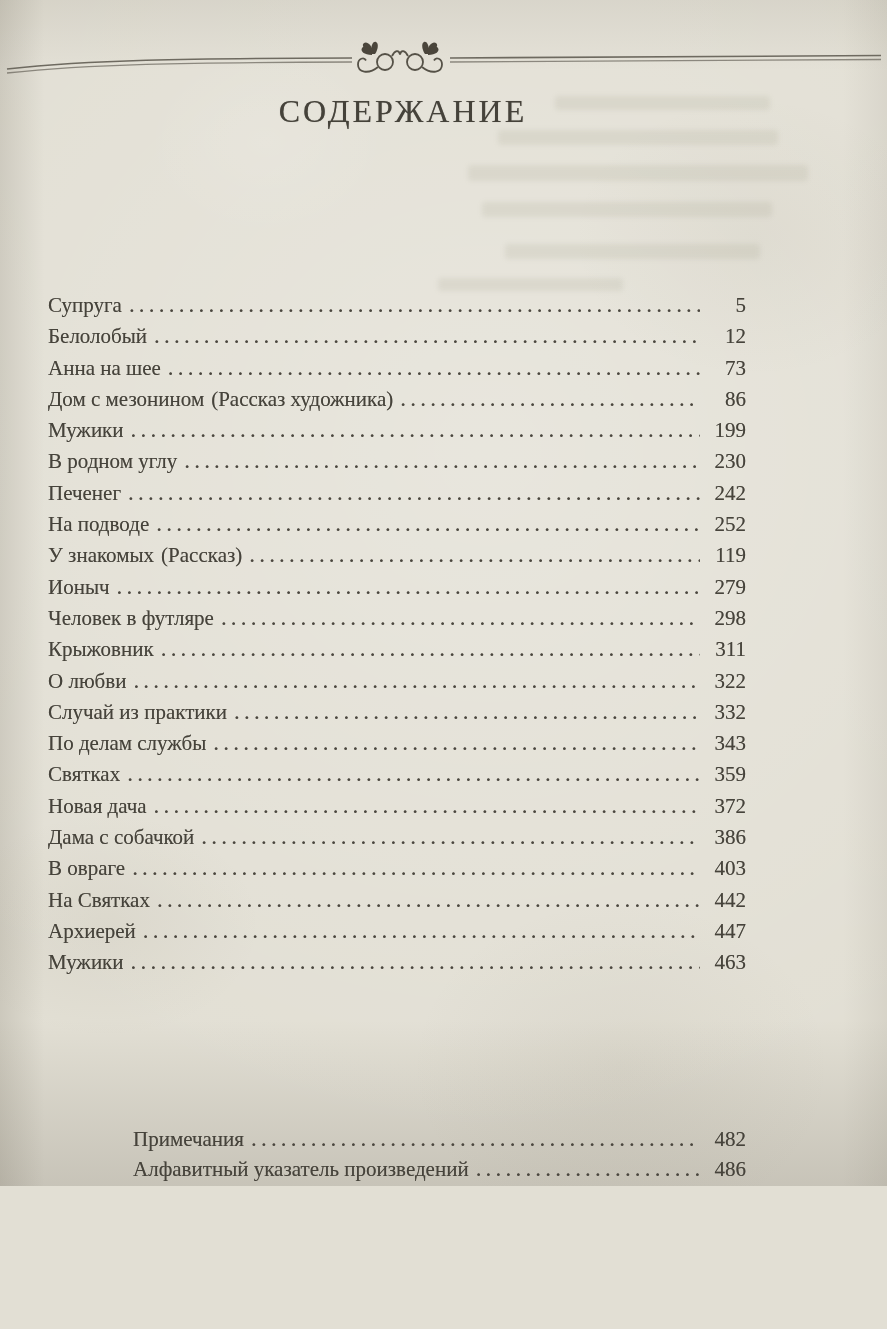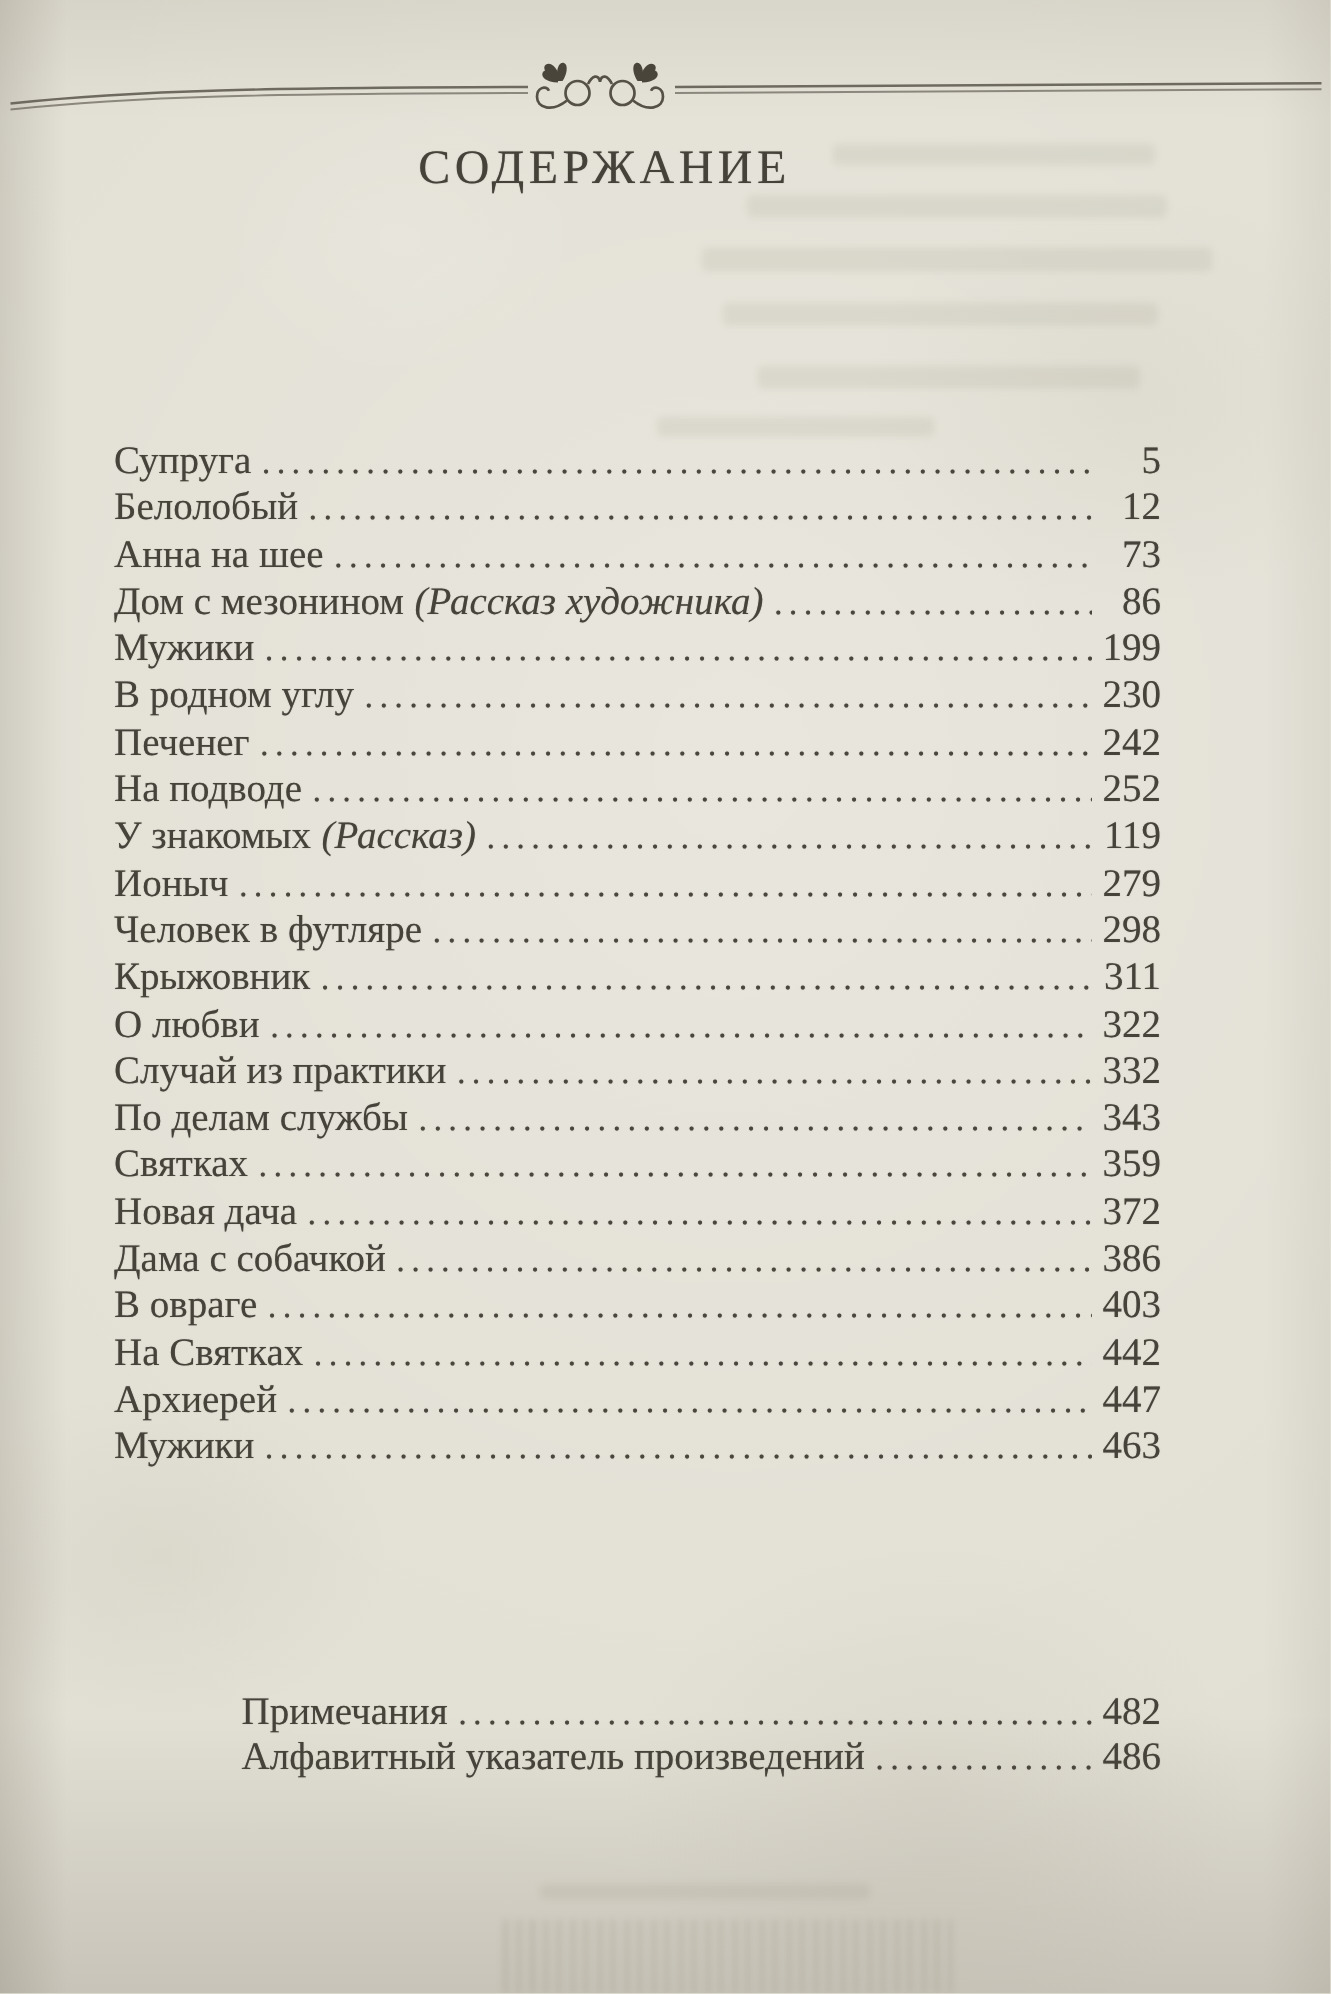--- a/index.html
+++ b/index.html
@@ -3,21 +3,21 @@
 <meta charset="utf-8">
 <style>
   html,body{margin:0;padding:0;}
   body{
     width:887px;height:1329px;
     font-family:"Liberation Serif","DejaVu Serif",serif;
     background:#e2dfd4;
     overflow:hidden;
   }
   .page{
-    position:relative;width:887px;height:1329px;overflow:hidden;
+    position:relative;width:887px;height:1186px;overflow:hidden;
     background:
       radial-gradient(130% 95% at 55% 38%, rgba(255,255,255,0.22), rgba(255,255,255,0) 62%),
       linear-gradient(to right, rgba(70,62,45,0.14), rgba(0,0,0,0) 5%, rgba(0,0,0,0) 95%, rgba(70,62,45,0.07)),
       linear-gradient(to bottom, rgba(70,62,45,0.08), rgba(0,0,0,0) 6%, rgba(0,0,0,0) 86%, rgba(60,52,38,0.16)),
       #e2dfd4;
   }
   
   .page::before{
     content:"";position:absolute;inset:0;pointer-events:none;
     background:
@@ -28,27 +28,27 @@
   }
   .rule-svg{position:absolute;left:0;top:0;width:887px;height:95px;}
   .page-title{
     position:absolute;left:48px;top:92px;width:700px;
     text-align:center;text-indent:10px;
     font-size:32px;line-height:38px;letter-spacing:3px;
     color:#45423a;text-shadow:0 0 0.7px rgba(69,66,58,0.55);
   }
   .toc{
     position:absolute;left:48px;top:292px;width:698px;
-    font-size:26px;color:#46433b;text-shadow:0 0 0.6px rgba(70,66,58,0.5);margin-left:28px;
+    font-size:21px;color:#46433b;text-shadow:0 0 0.6px rgba(70,66,58,0.5);
   }
   .toc.appendix{left:133px;top:1126px;width:613px;}
   .entry{display:flex;align-items:baseline;height:31.3px;white-space:nowrap;}
   .appendix .entry{height:30px;}
   .entry .t{flex:none;}
-  .entry .sub{flex:none;font-style:italic;margin-left:7px;}
+  .entry .sub{flex:none;margin-left:7px;}
   .entry .dots{
     flex:1 1 auto;overflow:hidden;white-space:nowrap;
     margin-left:7px;color:#4a463e;
   }
   .entry .dots::after{
     content:"..........................................................................................";
     letter-spacing:4.2px;font-size:23px;
   }
   .entry .pg{flex:none;width:46px;text-align:right;}
   

